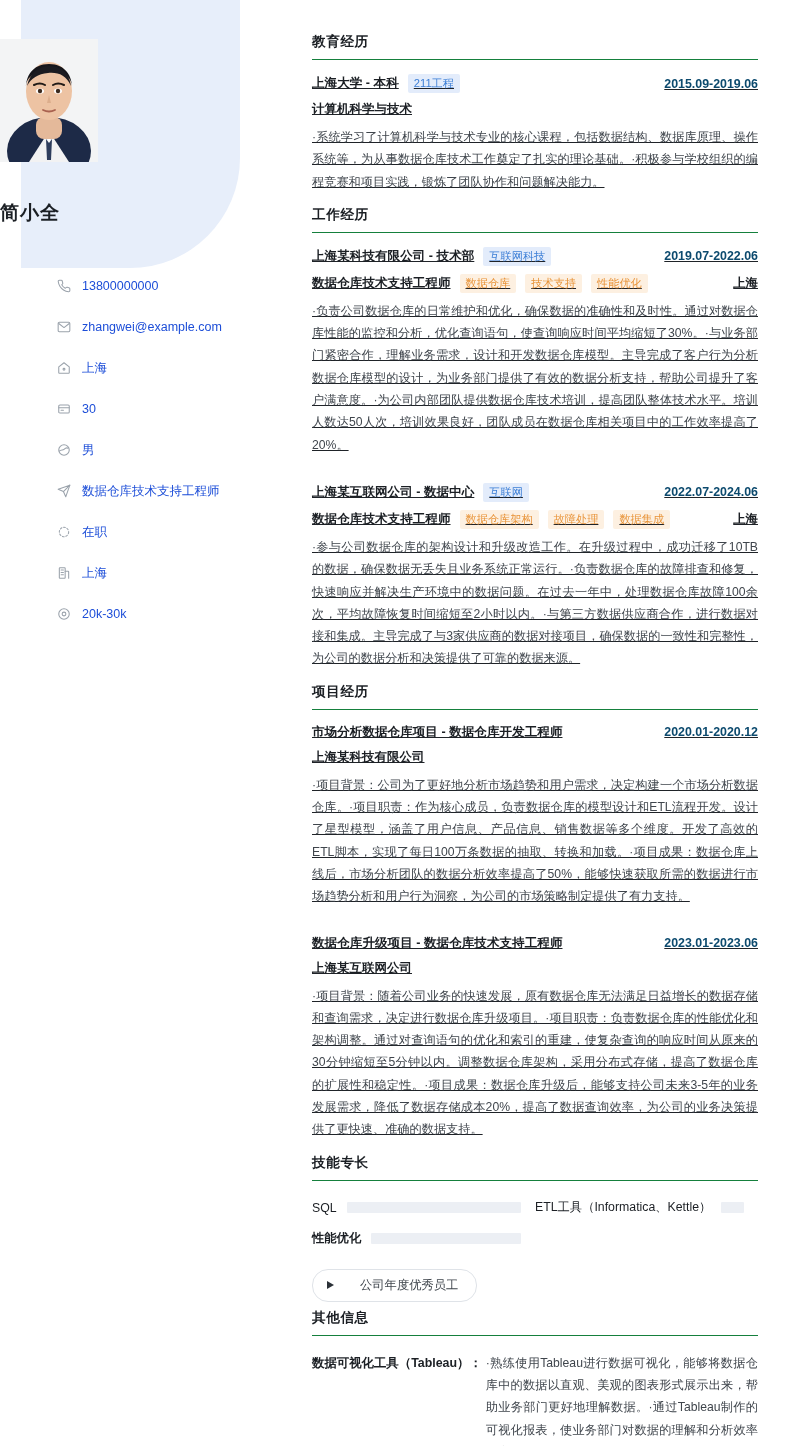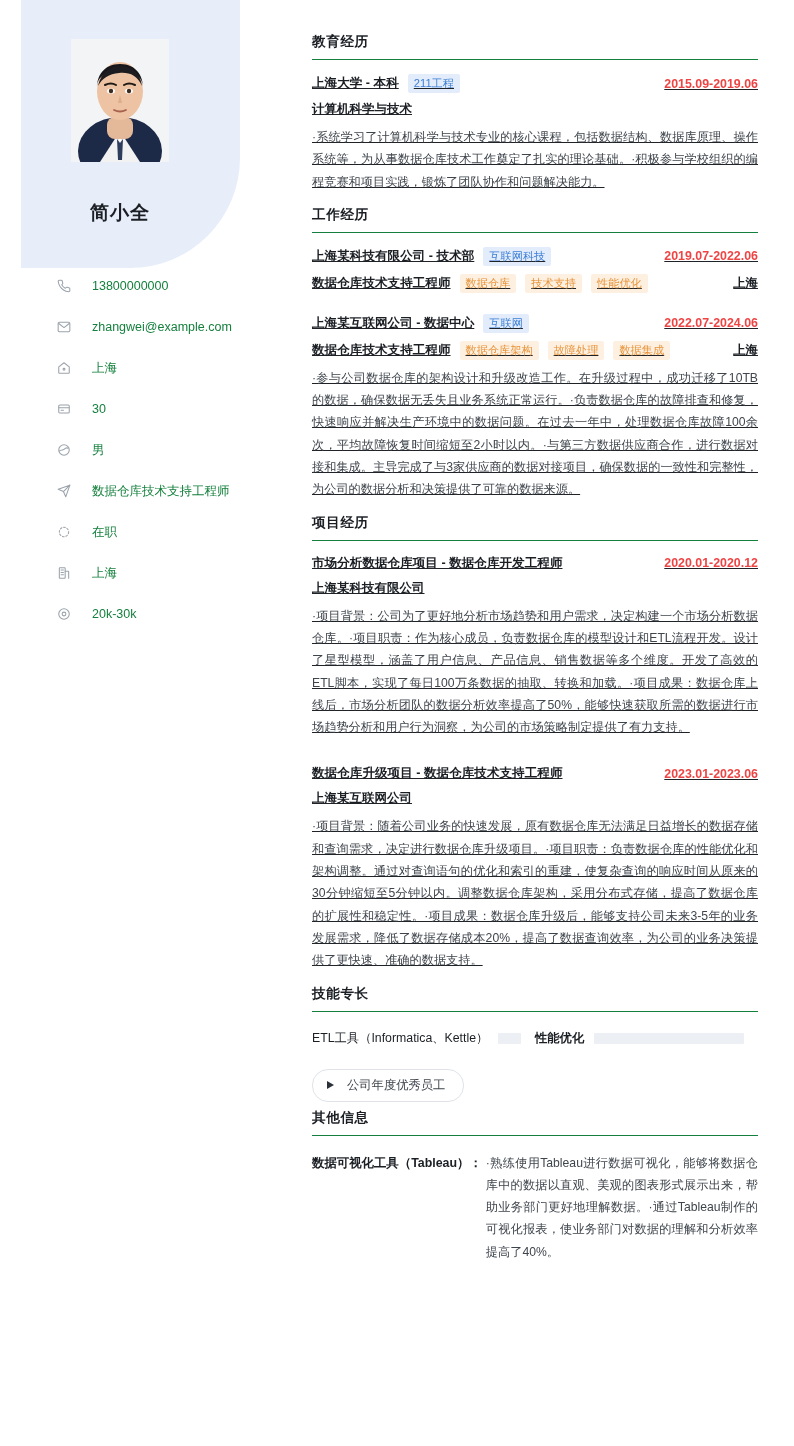--- a/index.html
+++ b/index.html
@@ -37,21 +37,20 @@
     border-bottom-right-radius: 110px;
     z-index: 0;
   }
   .hero-inner {
     position: relative;
     z-index: 1;
     width: 240px;
     padding-top: 39px;
     display: flex;
     flex-direction: column;
-    align-items: center;
   }
   .photo {
     width: 98px;
     height: 123px;
     background: #f5f6f7;
     overflow: hidden;
     display: block;
   }
   .photo svg { display:block; width:100%; height:100%; }
   .person-name {
@@ -67,22 +66,21 @@
     z-index: 1;
     margin-top: 46px;
     padding-left: 55px;
   }
   .contact-row {
     display: flex;
     align-items: center;
     height: 28px;
     margin-bottom: 13px;
     font-size: 12.5px;
-    color: #15803d;
-    gap: 10px;
+    color: #1d4ed8;
   }
   .contact-row .ico {
     width: 17px;
     height: 17px;
     margin-right: 10px;
     flex: 0 0 17px;
     display: flex;
     align-items: center;
     justify-content: center;
     color: #9aa2ab;
@@ -140,21 +138,21 @@
   .e-title {
     font-size: 12.6px;
     font-weight: 700;
     color: #1b1f24;
     white-space: nowrap;
   }
   .e-date {
     margin-left: auto;
     font-size: 12.4px;
     font-weight: 700;
-    color: #ef4444;
+    color: #0c4a6e;
     white-space: nowrap;
     padding-left: 10px;
   }
   .e-loc {
     margin-left: auto;
     font-size: 12.4px;
     font-weight: 700;
     color: #1b1f24;
     white-space: nowrap;
     padding-left: 10px;
@@ -218,21 +216,21 @@
     height: 100%;
     background: #dde5f2;
     border-radius: 1px;
   }
 
   
   .awards { padding-top: 16px; padding-bottom: 4px; display:flex; gap: 10px; flex-wrap: wrap;}
   .award-chip {
     display: inline-flex;
     align-items: center;
-    gap: 13px;
+    gap: 26px;
     border: 1px solid #dfe3e8;
     border-radius: 16px;
     padding: 7px 18px 7px 14px;
     font-size: 12.3px;
     color: #3f454c;
     background: #fff;
   }
   .award-chip .tri {
     width: 0; height: 0;
     border-left: 7px solid #2b3138;
@@ -404,20 +402,21 @@
           <span class="tag blue">互联网科技</span>
           <span class="e-date">2019.07-2022.06</span>
         </div>
         <div class="row2">
           <span class="e-title">数据仓库技术支持工程师</span>
           <span class="tag orange">数据仓库</span>
           <span class="tag orange">技术支持</span>
           <span class="tag orange">性能优化</span>
           <span class="e-loc">上海</span>
         </div>
+        <div class="e-desc">·负责公司数据仓库的日常维护和优化，确保数据的准确性和及时性。通过对数据仓库性能的监控和分析，优化查询语句，使查询响应时间平均缩短了30%。·与业务部门紧密合作，理解业务需求，设计和开发数据仓库模型。主导完成了客户行为分析数据仓库模型的设计，为业务部门提供了有效的数据分析支持，帮助公司提升了客户满意度。·为公司内部团队提供数据仓库技术培训，提高团队整体技术水平。培训人数达50人次，培训效果良好，团队成员在数据仓库相关项目中的工作效率提高了20%。</div>
       </div>
 
       <div class="entry">
         <div class="row1">
           <span class="e-title">上海某互联网公司 - 数据中心</span>
           <span class="tag blue">互联网</span>
           <span class="e-date">2022.07-2024.06</span>
         </div>
         <div class="row2">
           <span class="e-title">数据仓库技术支持工程师</span>
@@ -449,20 +448,24 @@
         </div>
         <div class="e-sub">上海某互联网公司</div>
         <div class="e-desc">·项目背景：随着公司业务的快速发展，原有数据仓库无法满足日益增长的数据存储和查询需求，决定进行数据仓库升级项目。·项目职责：负责数据仓库的性能优化和架构调整。通过对查询语句的优化和索引的重建，使复杂查询的响应时间从原来的30分钟缩短至5分钟以内。调整数据仓库架构，采用分布式存储，提高了数据仓库的扩展性和稳定性。·项目成果：数据仓库升级后，能够支持公司未来3-5年的业务发展需求，降低了数据存储成本20%，提高了数据查询效率，为公司的业务决策提供了更快速、准确的数据支持。</div>
       </div>
     </section>
 
     <section class="sec">
       <div class="sec-head">技能专长</div>
       <div class="skills-grid">
         <div class="skill">
+          <span class="skill-name normal">SQL</span>
+          <span class="skill-bar"><span class="skill-fill" style="width:100%"></span></span>
+        </div>
+        <div class="skill">
           <span class="skill-name normal">ETL工具（Informatica、Kettle）</span>
           <span class="skill-bar"><span class="skill-fill" style="width:100%"></span></span>
         </div>
         <div class="skill">
           <span class="skill-name">性能优化</span>
           <span class="skill-bar"><span class="skill-fill" style="width:100%"></span></span>
         </div>
       </div>
     </section>
 

